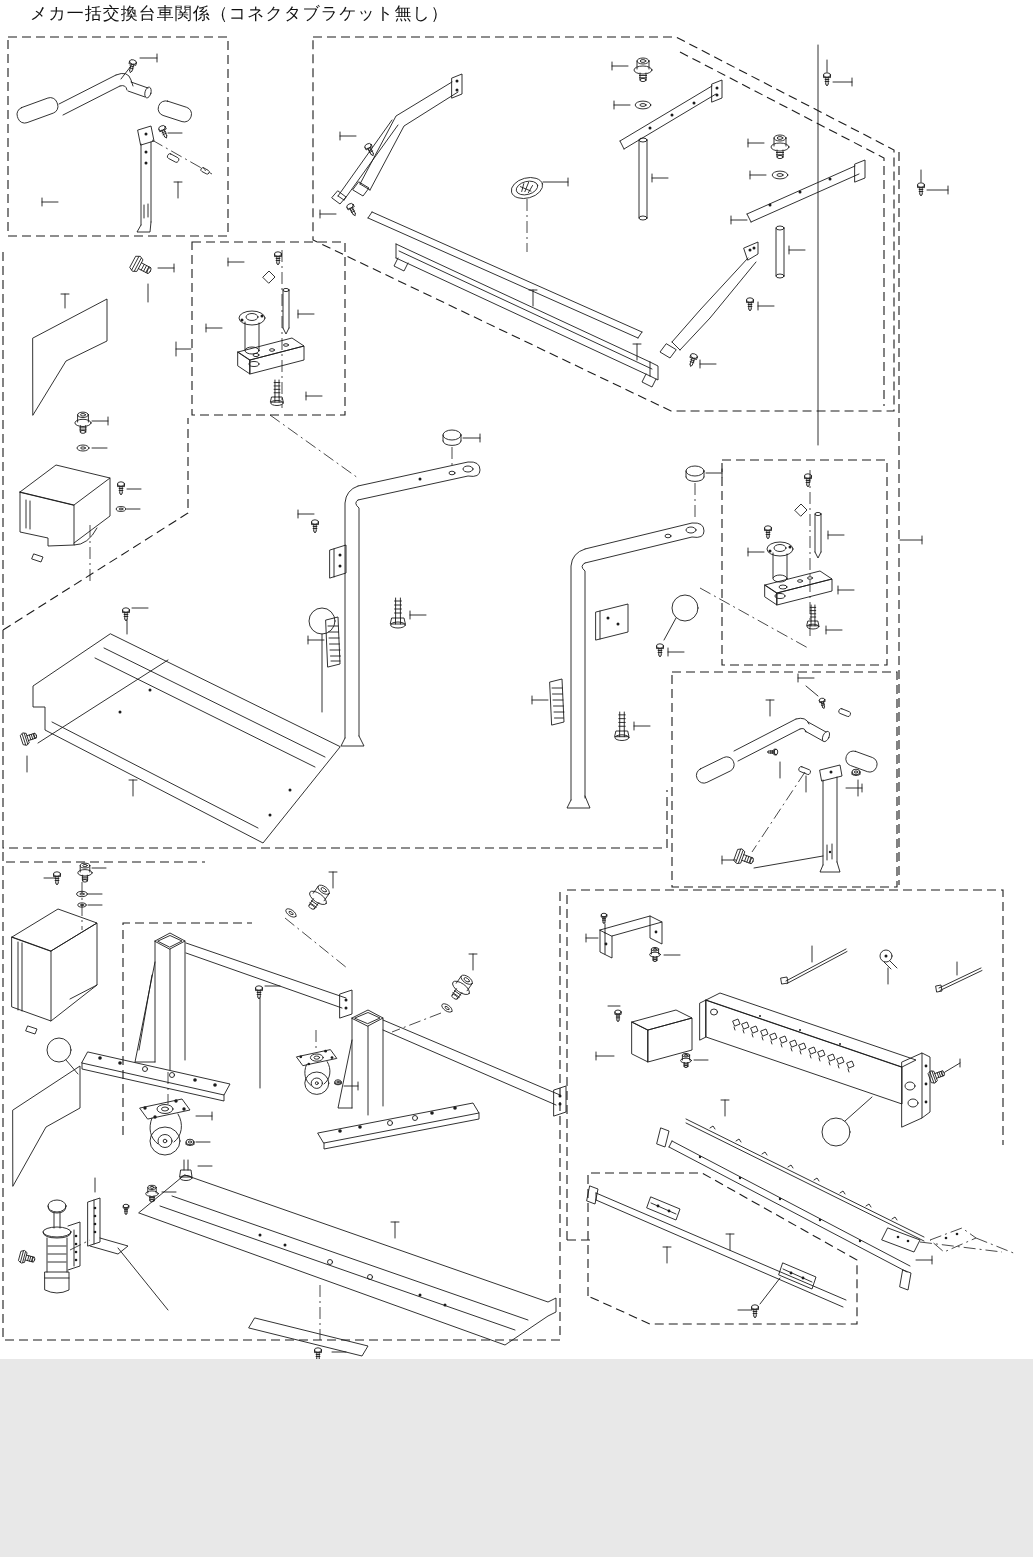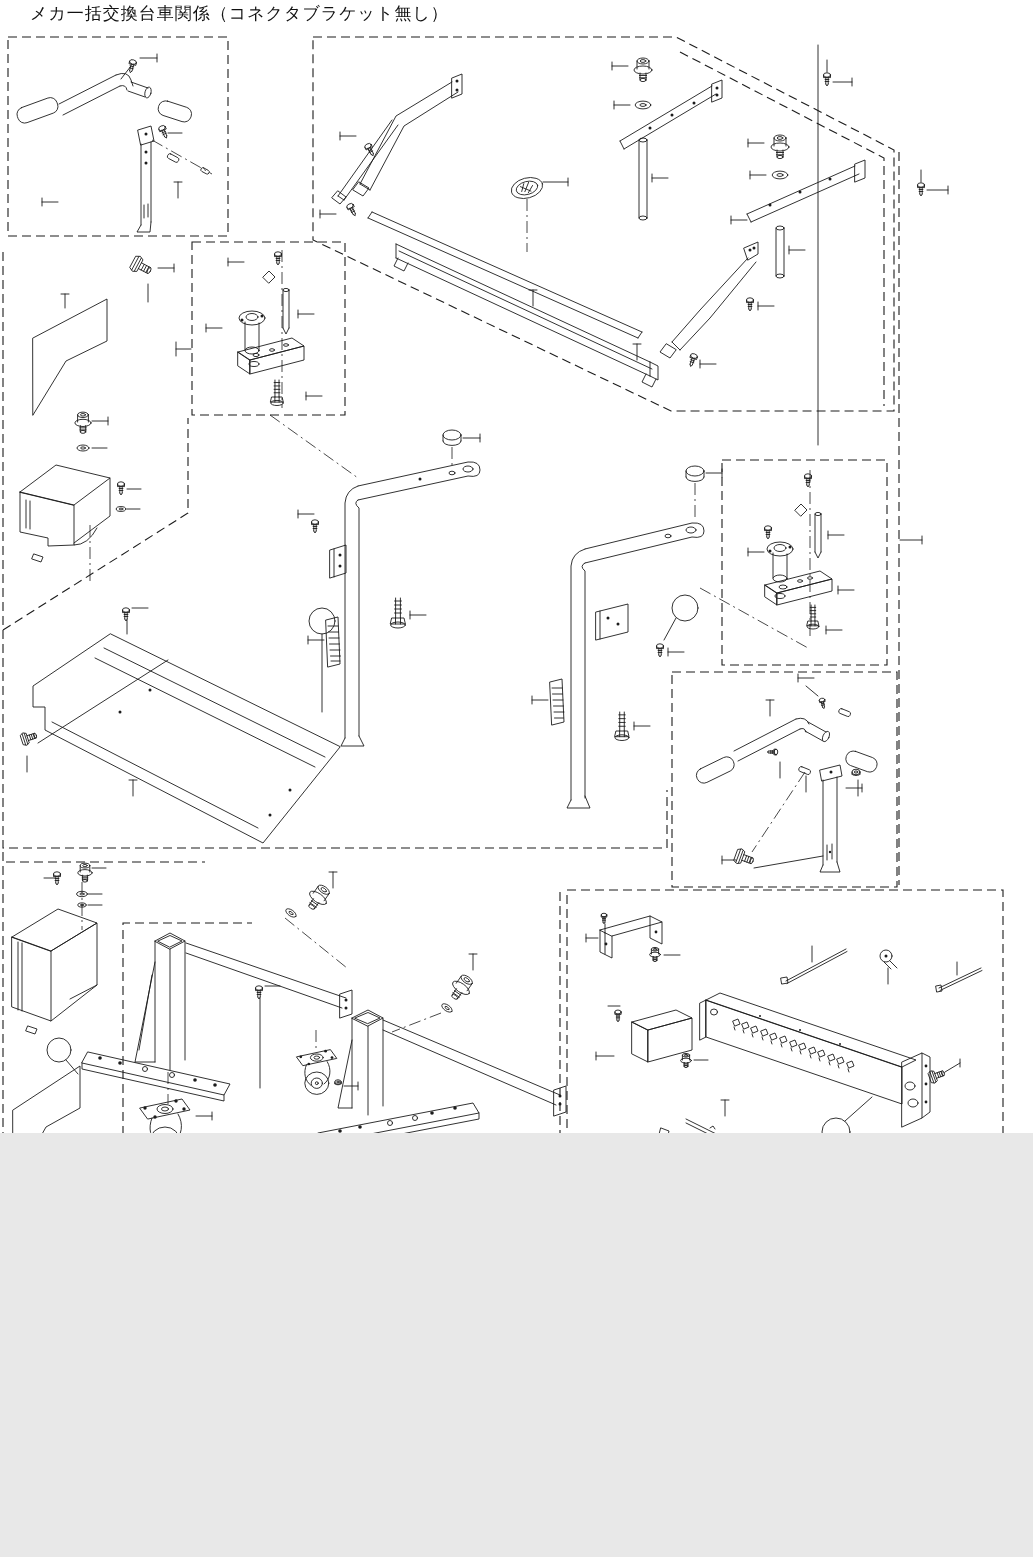--- a/index.html
+++ b/index.html
@@ -1,17 +1,17 @@
 <!DOCTYPE html>
 <html><head>
 <meta charset="utf-8">
 <style>
   html,body{margin:0;padding:0;background:#e8e8e8;}
   .page{
-    position:relative;width:1033px;height:1133px;background:#ffffff;
+    position:relative;width:1033px;height:1359px;background:#ffffff;
     font-family:"DejaVu Sans","Liberation Sans",sans-serif;overflow:hidden;
   }
   .title{
     position:absolute;left:30px;top:2px;width:640px;
     font-size:17px;letter-spacing:1px;color:#111;white-space:nowrap;
   }
   .page-number{
     position:absolute;left:0;top:1527px;width:100%;text-align:center;
     font-size:17px;letter-spacing:2px;color:#111;
   }

